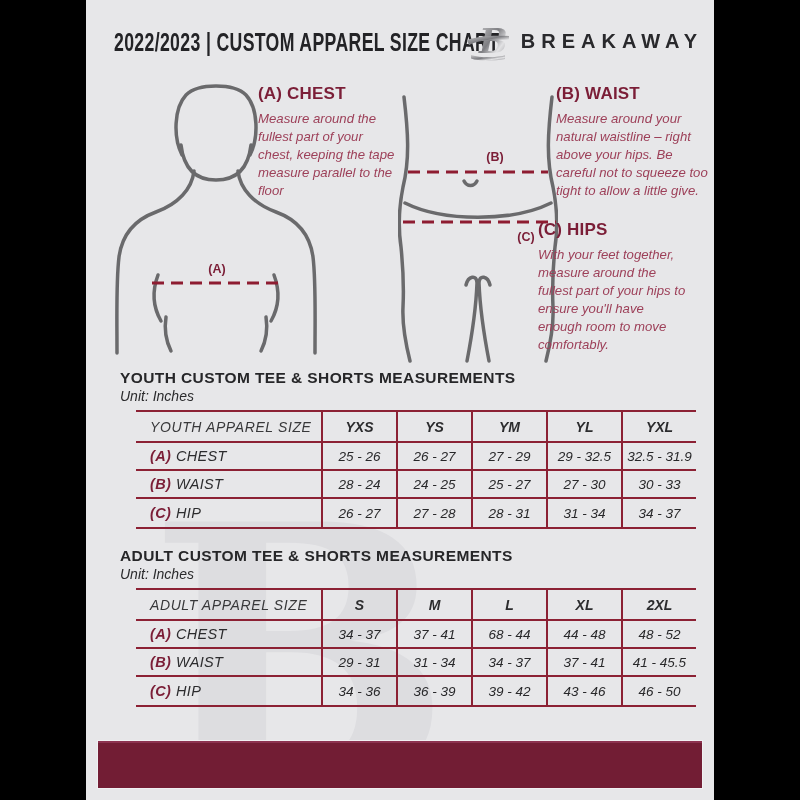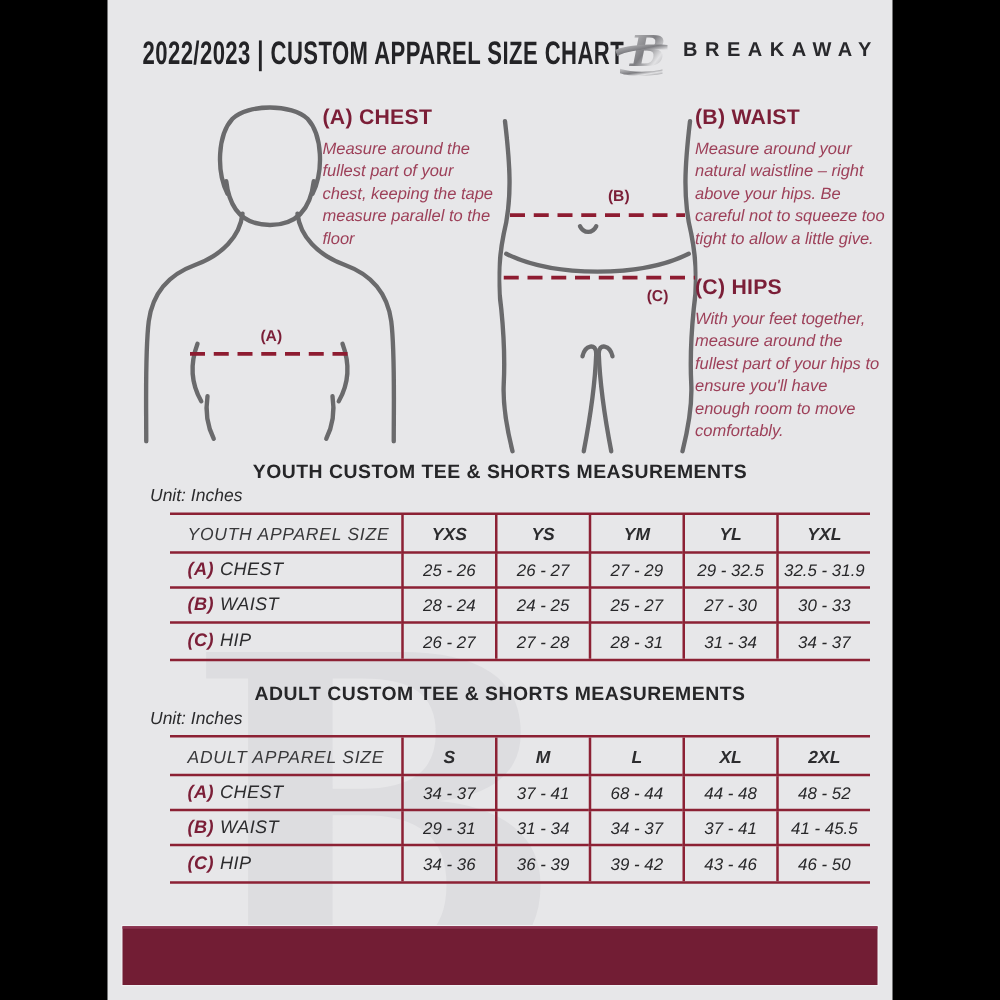--- a/index.html
+++ b/index.html
@@ -26,36 +26,36 @@
     position:absolute;left:62px;top:478px;height:312px;overflow:hidden;
     font-family:"DejaVu Serif",serif;font-weight:bold;font-size:360px;line-height:1;
     color:#dddde0;user-select:none;
   }
   
   .doc-title{
     position:absolute;left:28px;top:27px;font-size:26px;font-weight:bold;color:#232326;
     transform:scaleX(0.68);transform-origin:left top;letter-spacing:0.5px;white-space:nowrap;
   }
   .brand{position:absolute;right:11px;top:20px;display:flex;align-items:center;gap:9px;}
-  .brand-name{font-size:16px;font-weight:bold;letter-spacing:6px;color:#29292c;}
+  .brand-name{font-size:20px;font-weight:bold;letter-spacing:6px;color:#29292c;}
   
   .sec{position:absolute;}
   .sec h3{margin:0;font-size:17px;font-weight:bold;color:var(--heading);letter-spacing:0.2px;}
   .sec p{margin:6px 0 0;font-style:italic;font-size:13.2px;line-height:1.36;color:var(--para);}
   .sec-chest{left:172px;top:84px;width:142px;}
   .sec-waist{left:470px;top:84px;width:152px;}
-  .sec-hips{left:470px;top:220px;width:150px;}
+  .sec-hips{left:452px;top:220px;width:150px;}
   .fig{position:absolute;}
   .fig-upper{left:28px;top:83px;}
   .fig-lower{left:312px;top:95px;}
   .fig path, .fig line{fill:none;stroke:var(--outline);stroke-width:3.5;stroke-linecap:round;}
   .fig .dash{stroke:var(--dash);stroke-width:3;stroke-dasharray:12 7;stroke-linecap:butt;}
   .fig text{font-family:"Liberation Sans",sans-serif;font-size:12.5px;font-weight:bold;fill:var(--heading);}
   
-  .tbl-title{position:absolute;left:34px;width:560px;text-align:center;font-weight:bold;
+  .tbl-title{position:absolute;left:34px;width:560px;text-align:left;font-weight:bold;
     font-size:15.5px;letter-spacing:0.4px;color:#262628;}
   .tbl-unit{position:absolute;left:34px;width:560px;text-align:left;font-style:italic;
     font-size:14px;color:#2b2b2d;}
   .t1-title{top:369px;} .t1-unit{top:388px;}
   .t2-title{top:547px;} .t2-unit{top:566px;}
   .size-table{
     position:absolute;left:50px;width:560px;display:grid;
     grid-template-columns:185px 75px 75px 75px 75px 75px;
     grid-template-rows:31px 28px 28px 28px;
     border-top:2px solid var(--border);border-bottom:2px solid var(--border);font-style:italic;

